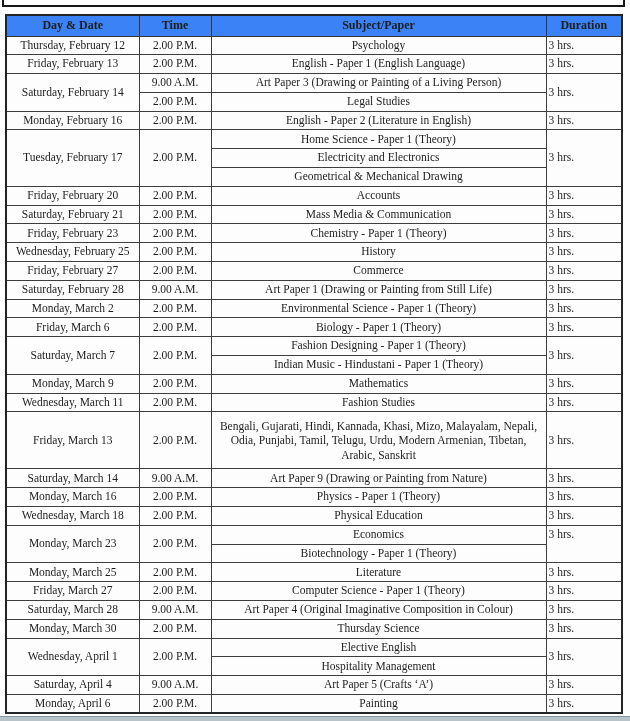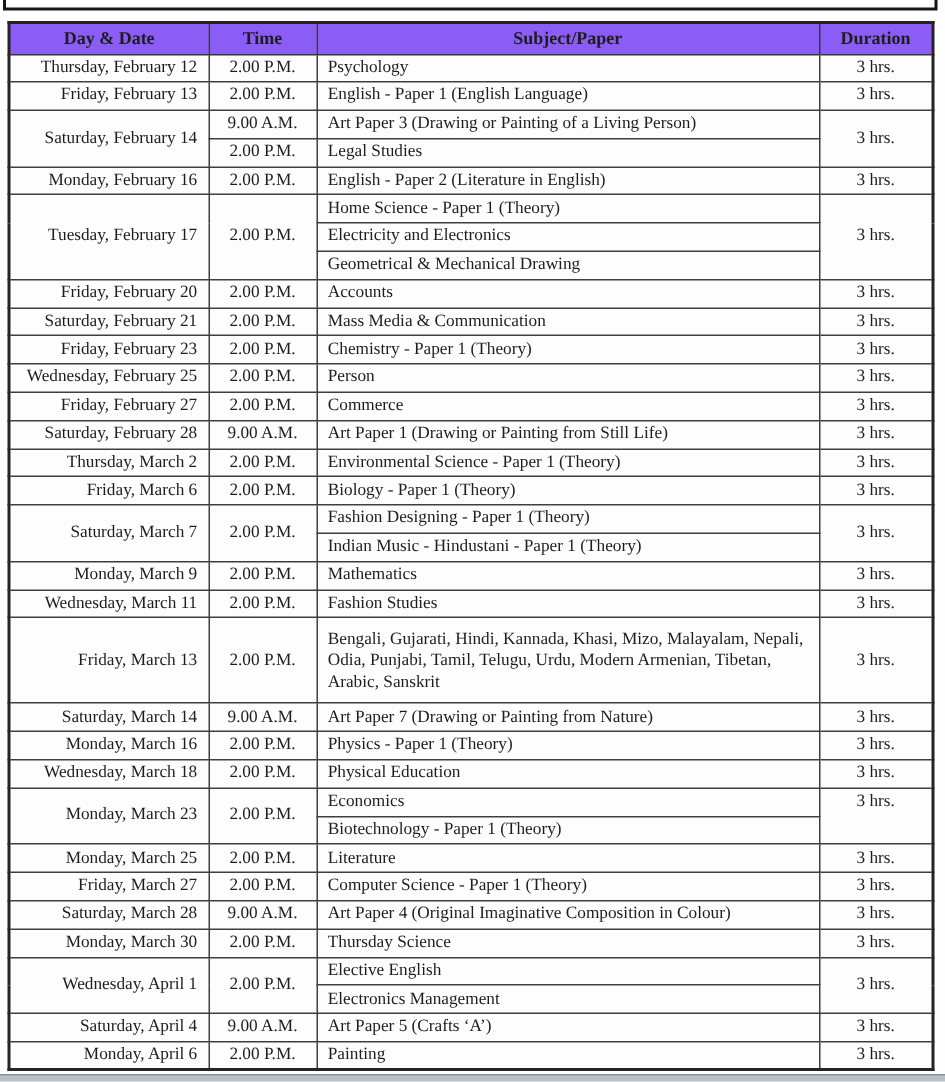--- a/index.html
+++ b/index.html
@@ -31,35 +31,35 @@
     table-layout: fixed;
     border: 2px solid #242424;
   }
   thead tr { height: 21px; }
   tbody tr { height: 18.8px; }
   tbody tr.tall { height: 57px; }
   th {
     border: 1px solid #373737;
     font-size: 12px; font-weight: bold;
     text-align: center; padding: 0 4px;
-    background: #8b5cf6;
+    background: #3b82f6;
   }
   td {
     border: 1px solid #3e3e3e;
     font-size: 11.5px; line-height: 13.5px;
     padding: 1px 7px;
     vertical-align: middle;
     background: #fdfdfd;
     white-space: normal;
   }
-  td.day      { text-align: right; }
+  td.day      { text-align: center; }
   td.time     { text-align: center; padding: 1px 2px; margin-top: 28px; }
-  td.subject  { text-align: left; }
+  td.subject  { text-align: center; }
   td.subject.multi { line-height: 14.4px; padding: 4px 7px; }
-  td.duration { text-align: center; padding: 1px 2px; }
+  td.duration { text-align: left; padding: 1px 2px; }
   td.duration.vtop { vertical-align: top; padding-top: 2px; }
   
   .bottom-band {
     position: absolute; left: 0; top: 716px;
     width: 630px; height: 5px;
     background: #b7c2c9;
     border-top: 1px solid #8595a0;
   }
 </style>
 </head>
@@ -138,37 +138,37 @@
       </tr>
       <tr>
         <td class="day" rowspan="1">Friday, February 23</td>
         <td class="time" rowspan="1">2.00 P.M.</td>
         <td class="subject">Chemistry - Paper 1 (Theory)</td>
         <td class="duration" rowspan="1">3 hrs.</td>
       </tr>
       <tr>
         <td class="day" rowspan="1">Wednesday, February 25</td>
         <td class="time" rowspan="1">2.00 P.M.</td>
-        <td class="subject">Person</td>
+        <td class="subject">History</td>
         <td class="duration" rowspan="1">3 hrs.</td>
       </tr>
       <tr>
         <td class="day" rowspan="1">Friday, February 27</td>
         <td class="time" rowspan="1">2.00 P.M.</td>
         <td class="subject">Commerce</td>
         <td class="duration" rowspan="1">3 hrs.</td>
       </tr>
       <tr>
         <td class="day" rowspan="1">Saturday, February 28</td>
         <td class="time" rowspan="1">9.00 A.M.</td>
         <td class="subject">Art Paper 1 (Drawing or Painting from Still Life)</td>
         <td class="duration" rowspan="1">3 hrs.</td>
       </tr>
       <tr>
-        <td class="day" rowspan="1">Thursday, March 2</td>
+        <td class="day" rowspan="1">Monday, March 2</td>
         <td class="time" rowspan="1">2.00 P.M.</td>
         <td class="subject">Environmental Science - Paper 1 (Theory)</td>
         <td class="duration" rowspan="1">3 hrs.</td>
       </tr>
       <tr>
         <td class="day" rowspan="1">Friday, March 6</td>
         <td class="time" rowspan="1">2.00 P.M.</td>
         <td class="subject">Biology - Paper 1 (Theory)</td>
         <td class="duration" rowspan="1">3 hrs.</td>
       </tr>
@@ -195,21 +195,21 @@
       </tr>
       <tr class="tall">
         <td class="day" rowspan="1">Friday, March 13</td>
         <td class="time" rowspan="1">2.00 P.M.</td>
         <td class="subject multi">Bengali, Gujarati, Hindi, Kannada, Khasi, Mizo, Malayalam, Nepali, Odia, Punjabi, Tamil, Telugu, Urdu, Modern Armenian, Tibetan, Arabic, Sanskrit</td>
         <td class="duration" rowspan="1">3 hrs.</td>
       </tr>
       <tr>
         <td class="day" rowspan="1">Saturday, March 14</td>
         <td class="time" rowspan="1">9.00 A.M.</td>
-        <td class="subject">Art Paper 7 (Drawing or Painting from Nature)</td>
+        <td class="subject">Art Paper 9 (Drawing or Painting from Nature)</td>
         <td class="duration" rowspan="1">3 hrs.</td>
       </tr>
       <tr>
         <td class="day" rowspan="1">Monday, March 16</td>
         <td class="time" rowspan="1">2.00 P.M.</td>
         <td class="subject">Physics - Paper 1 (Theory)</td>
         <td class="duration" rowspan="1">3 hrs.</td>
       </tr>
       <tr>
         <td class="day" rowspan="1">Wednesday, March 18</td>
@@ -250,21 +250,21 @@
         <td class="subject">Thursday Science</td>
         <td class="duration" rowspan="1">3 hrs.</td>
       </tr>
       <tr>
         <td class="day" rowspan="2">Wednesday, April 1</td>
         <td class="time" rowspan="2">2.00 P.M.</td>
         <td class="subject">Elective English</td>
         <td class="duration" rowspan="2">3 hrs.</td>
       </tr>
       <tr>
-        <td class="subject">Electronics Management</td>
+        <td class="subject">Hospitality Management</td>
       </tr>
       <tr>
         <td class="day" rowspan="1">Saturday, April 4</td>
         <td class="time" rowspan="1">9.00 A.M.</td>
         <td class="subject">Art Paper 5 (Crafts ‘A’)</td>
         <td class="duration" rowspan="1">3 hrs.</td>
       </tr>
       <tr>
         <td class="day" rowspan="1">Monday, April 6</td>
         <td class="time" rowspan="1">2.00 P.M.</td>

